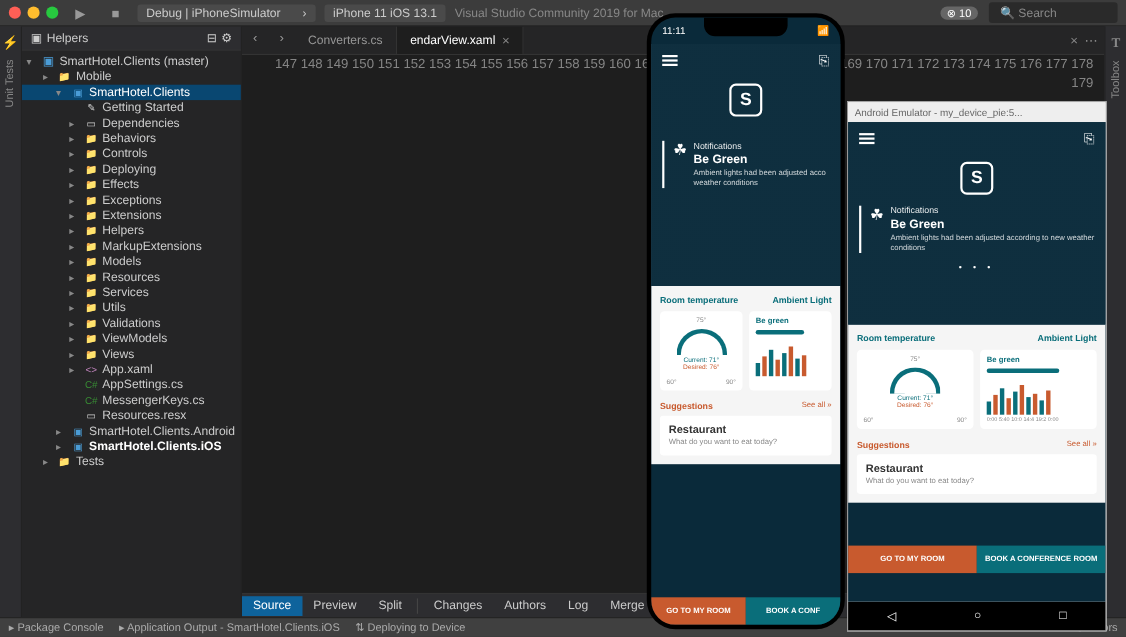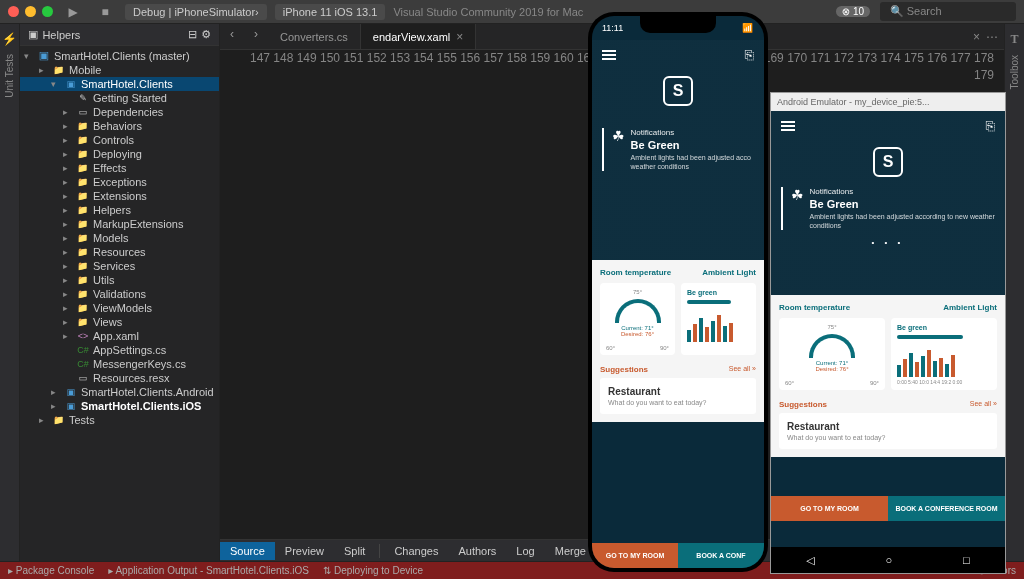--- a/index.html
+++ b/index.html
@@ -4,22 +4,22 @@
 <style>
 * { margin: 0; padding: 0; box-sizing: border-box; font-family: -apple-system, "Segoe UI", sans-serif; }
 body { background: #2d2d30; color: #ccc; font-size: 12px; width: 1024px; height: 579px; overflow: hidden; position: relative; }
 
 
 .titlebar { height: 24px; background: #3c3c3c; display: flex; align-items: center; padding: 0 8px; gap: 8px; border-bottom: 1px solid #222; }
 .traffic { display: flex; gap: 6px; }
 .tl { width: 11px; height: 11px; border-radius: 50%; }
 .tl.r { background: #ff5f56; } .tl.y { background: #ffbd2e; } .tl.g { background: #27c93f; }
 .tb-btn { width: 24px; height: 20px; display: flex; align-items: center; justify-content: center; color: #999; }
-.tb-debug { background: #4a4a4a; padding: 2px 8px; border-radius: 3px; font-size: 11px; display: flex; align-items: center; gap: 0; }
-.tb-search { margin-left: auto; background: #2a2a2a; padding: 3px 10px; border-radius: 3px; font-size: 11px; width: 136px; color: #888; }
+.tb-debug { background: #4a4a4a; padding: 2px 8px; border-radius: 3px; font-size: 11px; display: flex; align-items: center; gap: 20px; }
+.tb-search { margin-left: auto; background: #2a2a2a; padding: 3px 10px; border-radius: 3px; font-size: 11px; width: 117px; color: #888; }
 .badge-count { background: #666; color: #fff; border-radius: 8px; padding: 0 6px; font-size: 10px; }
 
 .main { display: flex; height: calc(100% - 24px - 18px); }
 
 
 .side-rail { width: 20px; background: #2d2d30; border-right: 1px solid #222; display: flex; flex-direction: column; align-items: center; padding-top: 8px; }
 .side-rail .rot { writing-mode: vertical-rl; transform: rotate(180deg); font-size: 10px; color: #888; margin-top: 8px; }
 .solution { width: 200px; background: #252526; border-right: 1px solid #222; overflow-y: auto; }
 .sol-hdr { padding: 4px 8px; font-size: 11px; color: #ccc; background: #2d2d30; display: flex; align-items: center; gap: 4px; border-bottom: 1px solid #333; }
 .sol-hdr .sp { margin-left: auto; display: flex; gap: 4px; }
@@ -44,21 +44,21 @@
 .tabbar .right { margin-left: auto; display: flex; align-items: center; padding: 0 6px; gap: 6px; }
 .code { flex: 1; display: flex; font-family: Menlo, Consolas, monospace; font-size: 12px; line-height: 17px; overflow: hidden; }
 .gutter { background: #1e1e1e; color: #858585; text-align: right; padding: 0 10px 0 16px; user-select: none; }
 .codelines { flex: 1; white-space: pre; color: #d4d4d4; overflow: hidden; }
 .editor-footer { height: 22px; background: #2d2d30; display: flex; align-items: center; border-top: 1px solid #333; font-size: 11px; }
 .ef-tab { padding: 3px 10px; color: #ccc; cursor: pointer; }
 .ef-tab.active { background: #0e639c; color: #fff; }
 .ef-sep { width: 1px; height: 14px; background: #444; margin: 0 4px; }
 
 
-.statusbar { position: absolute; bottom: 0; left: 0; right: 0; height: 18px; background: #7f1d1d; border-top: 1px solid #222; display: flex; align-items: center; font-size: 10px; color: #aaa; padding: 0 8px; gap: 14px; }
+.statusbar { position: absolute; bottom: 0; left: 0; right: 0; height: 18px; background: #404040; border-top: 1px solid #222; display: flex; align-items: center; font-size: 10px; color: #aaa; padding: 0 8px; gap: 14px; }
 
 
 .iphone { position: absolute; top: 12px; left: 588px; width: 180px; height: 560px; background: #000; border-radius: 26px; padding: 4px; z-index: 10; }
 .iphone-screen { width: 100%; height: 100%; background: #0a2a3a; border-radius: 22px; overflow: hidden; position: relative; }
 .notch { position: absolute; top: 0; left: 50%; transform: translateX(-50%); width: 76px; height: 17px; background: #000; border-radius: 0 0 10px 10px; z-index: 5; }
 .ph-status { height: 24px; display: flex; justify-content: space-between; align-items: center; padding: 0 10px; font-size: 9px; color: #fff; }
 .ph-top { background: linear-gradient(rgba(10,42,58,0.85), rgba(10,42,58,0.85)), #2a4a5a; height: 220px; padding: 0 10px; color: #fff; position: relative; }
 .ph-nav { display: flex; justify-content: space-between; align-items: center; height: 30px; }
 .ph-logo { width: 30px; height: 30px; border: 2px solid #fff; border-radius: 6px; margin: 6px auto; display: flex; align-items: center; justify-content: center; font-weight: bold; font-size: 16px; }
 .ph-notif { border-left: 2px solid #fff; padding-left: 8px; margin-top: 22px; font-size: 8px; }

